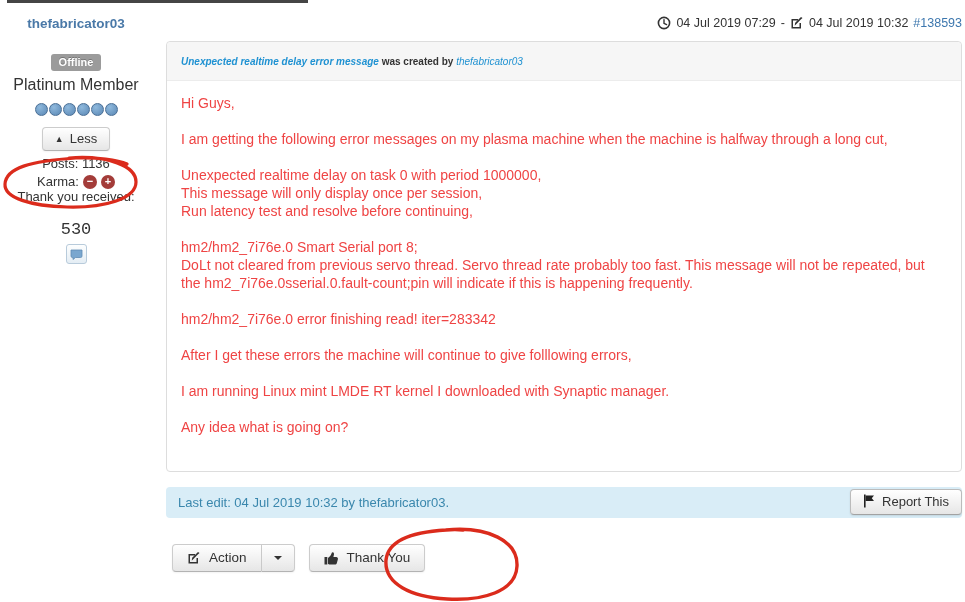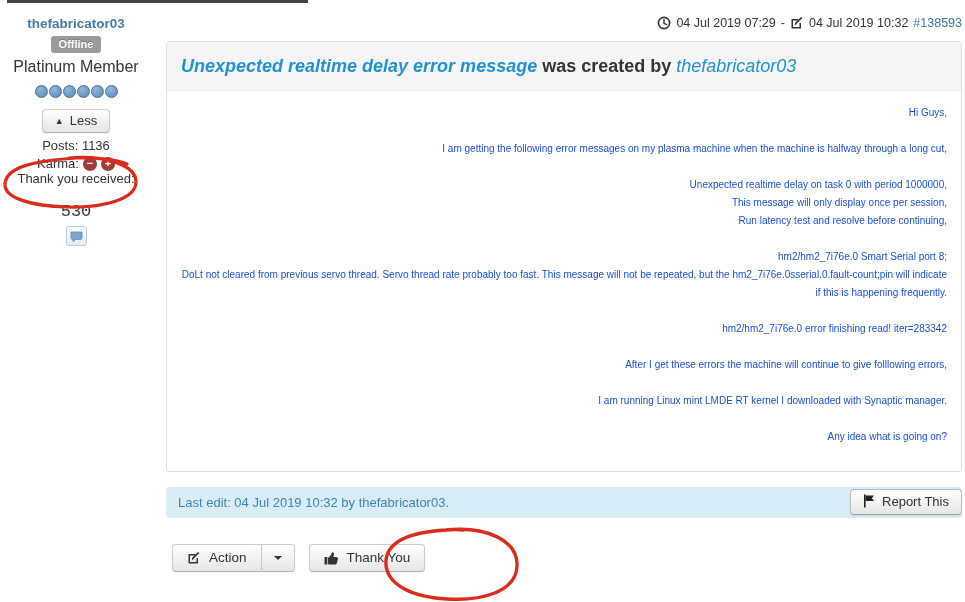--- a/index.html
+++ b/index.html
@@ -3,21 +3,21 @@
 <meta charset="utf-8">
 <style>
   * { margin:0; padding:0; box-sizing:border-box; }
   html,body { width:965px; height:602px; background:#fff; overflow:hidden;
               font-family:"Liberation Sans", sans-serif; color:#333; }
   .top-strip { position:absolute; left:7px; top:0; width:301px; height:3px; background:#454545; }
 
   
   .sidebar { position:absolute; left:0; top:16px; width:152px; text-align:center; }
   .username { color:#4a79a8; font-weight:bold; font-size:13.5px; cursor:pointer; }
-  .status-badge { display:inline-block; margin-top:5px; background:#9b9b9b; color:#fff;
+  .status-badge { display:inline-block; margin-top:23px; background:#9b9b9b; color:#fff;
                   font-size:11px; font-weight:bold; padding:2px 8px 3px; border-radius:3px;
                   text-shadow:0 -1px 0 rgba(0,0,0,.25); }
   .rank-title { margin-top:5px; font-size:16px; color:#333; }
   .rank-dots { margin-top:9px; display:flex; justify-content:center; gap:1px; }
   .rank-dots span { width:13px; height:13px; border-radius:50%;
                     background:radial-gradient(circle at 35% 30%, #8fb9dd, #5a87b4);
                     border:1px solid #4a6f96; }
   .less-btn { display:inline-flex; align-items:center; gap:6px; margin-top:11px;
               font-size:13px; color:#333; padding:3px 12px 4px;
               background:linear-gradient(#ffffff,#e6e6e6); border:1px solid #ccc;
@@ -38,26 +38,26 @@
 
   
   .main { position:absolute; left:166px; top:16px; width:796px; }
   .timestamps { display:flex; justify-content:flex-end; align-items:center; gap:5px;
                 font-size:12.5px; color:#333; margin-bottom:11px; }
   .timestamps svg { display:block; }
   .post-id-link { color:#3d77ae; cursor:pointer; }
 
   .post-card { border:1px solid #ddd; border-radius:4px; background:#fff; min-height:431px; }
   .post-header { background:#f6f6f6; border-bottom:1px solid #ececec;
-                 border-radius:4px 4px 0 0; padding:14px 14px 13px; font-size:18px; }
+                 border-radius:4px 4px 0 0; padding:14px 14px 13px; font-size:10px; }
   .topic-title { color:#2092d2; font-weight:bold; font-style:italic; cursor:pointer; }
   .created-by { color:#333; font-weight:bold; }
   .author-link { color:#2092d2; font-style:italic; cursor:pointer; }
 
-  .post-body { padding:13px 14px 24px; font-size:10px; line-height:18px; color:#1d4ed8;text-align:right; }
+  .post-body { padding:13px 14px 24px; font-size:14px; line-height:18px; color:#ef4444; }
   .post-body .para { margin-top:18px; }
   .post-body .line { margin-top:0; }
   .post-body div:first-child { margin-top:0; }
 
   .footer-bar { position:relative; margin-top:15px; background:#d9edf7; border-radius:4px;
                 padding:8px 12px; font-size:13px; color:#3a87ad; height:31px; }
   .report-btn { position:absolute; right:0px; top:2px; display:inline-flex; align-items:flex-start;
                 gap:7px; font-size:13px; color:#333; padding:4px 12px 5px;
                 background:linear-gradient(#ffffff,#e6e6e6); border:1px solid #bbb;
                 border-bottom-color:#a2a2a2; border-radius:4px; cursor:pointer;

